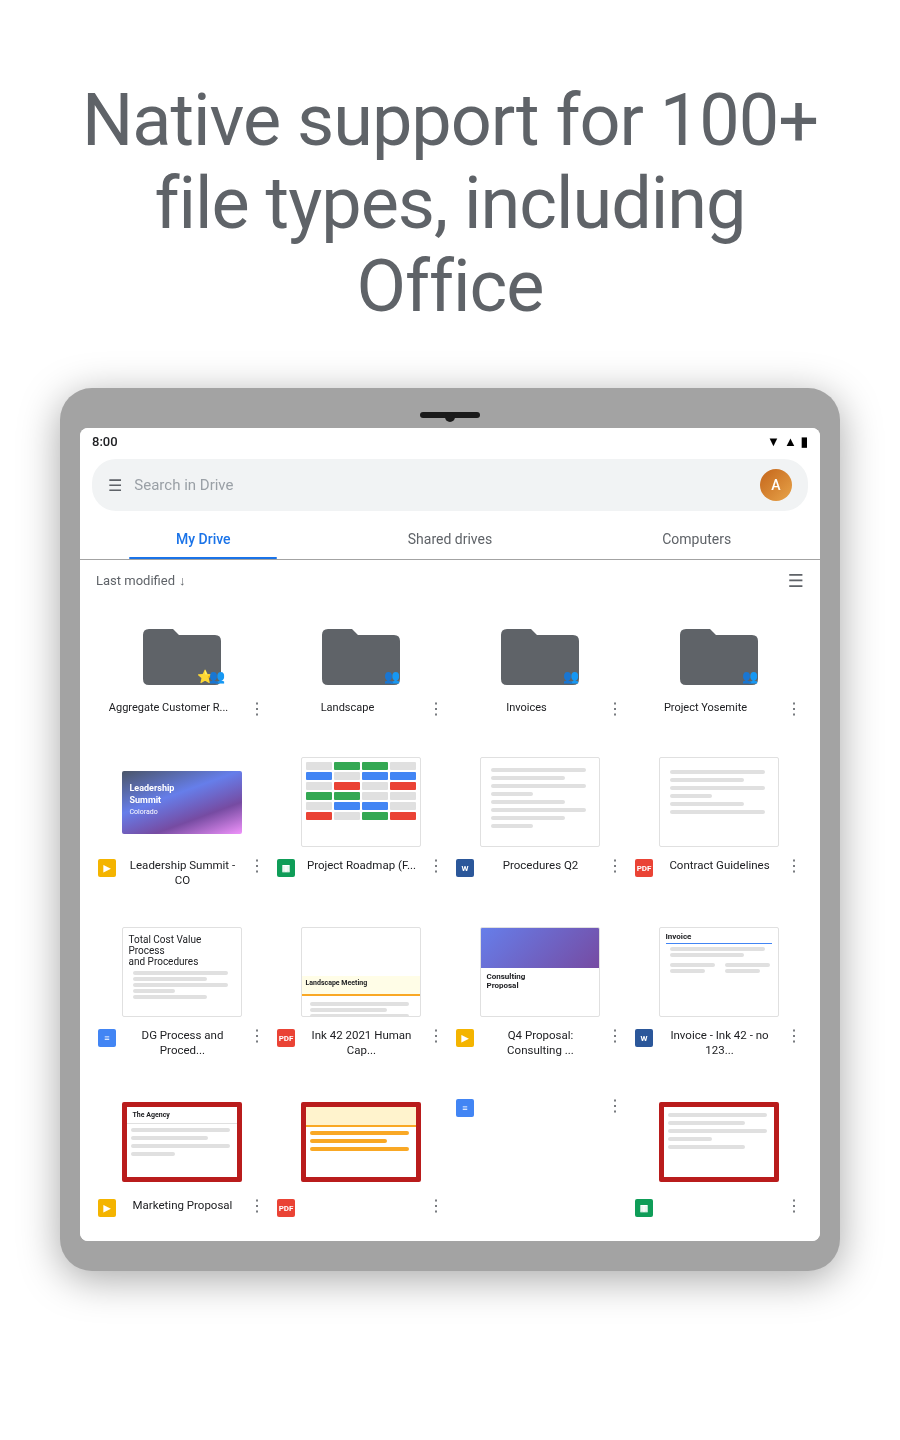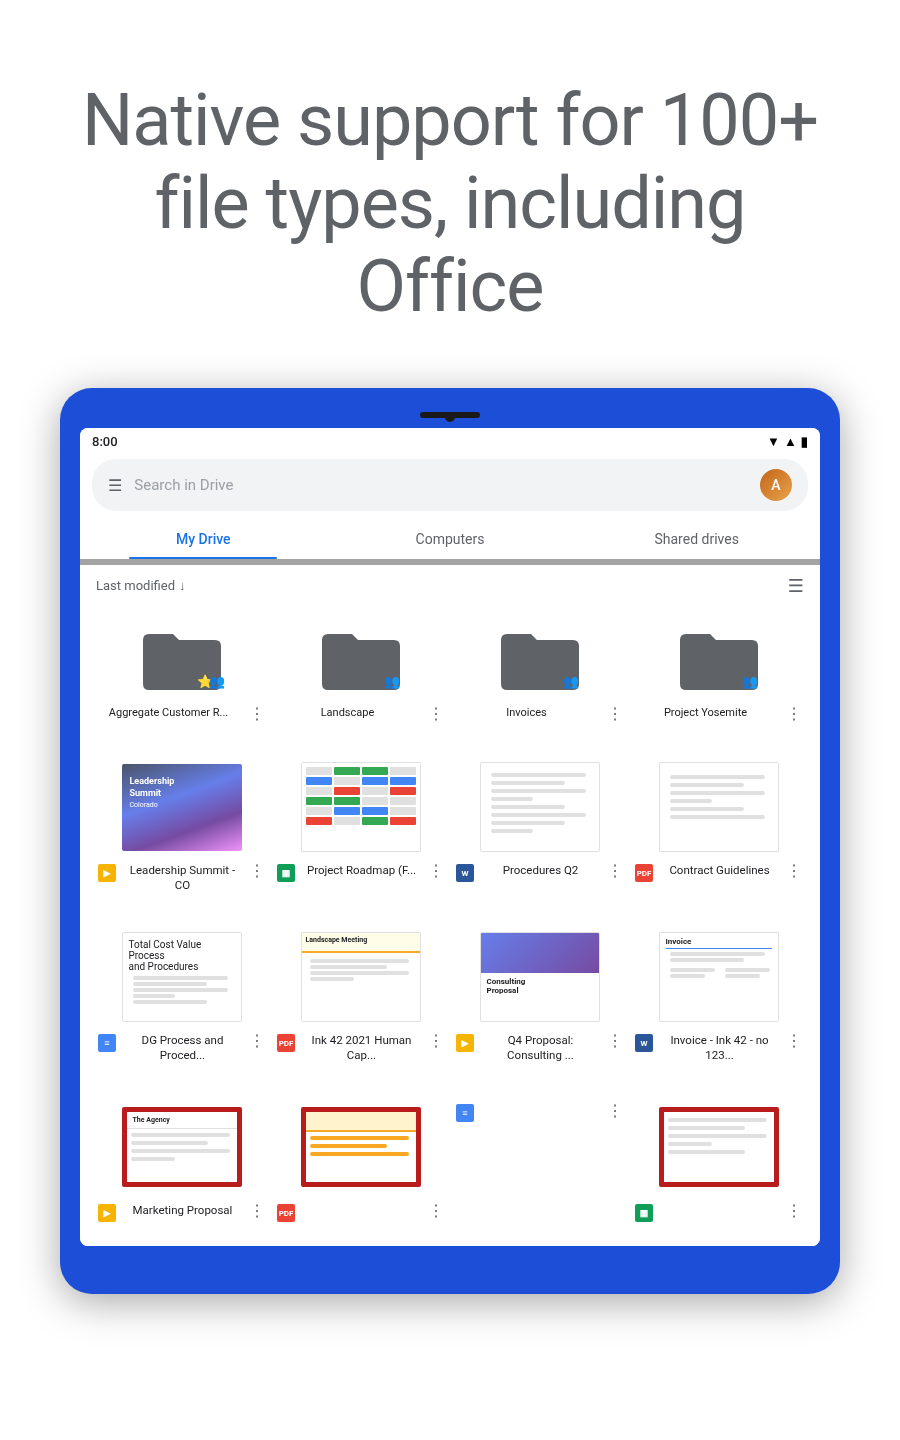--- a/index.html
+++ b/index.html
@@ -22,23 +22,23 @@
       font-weight: 400;
       color: #5f6368;
       line-height: 1.15;
       letter-spacing: -1px;
     }
 
     
     .tablet-outer {
       width: 780px;
       margin: 0 auto;
-      background: #1d4ed8;
+      background: #a3a3a3;
       border-radius: 32px;
-      padding: 24px 20px 48px 20px;
+      padding: 24px 20px 30px 20px;
       box-shadow: 0 8px 40px rgba(0,0,0,0.35);
       position: relative;
     }
     .tablet-top-bar {
       display: flex;
       justify-content: center;
       align-items: center;
       margin-bottom: 10px;
       position: relative;
     }
@@ -117,21 +117,21 @@
       align-items: center;
       justify-content: center;
       color: white;
       font-size: 14px;
       font-weight: 500;
     }
 
     
     .tabs-container {
       display: flex;
-      border-bottom: 6px solid #a3a3a3;
+      border-bottom: 1px solid #a3a3a3;
       background: #fff;
     }
     .tab {
       flex: 1;
       text-align: center;
       padding: 12px 8px;
       font-size: 14px;
       color: #5f6368;
       cursor: pointer;
       position: relative;
@@ -228,21 +228,21 @@
       border-radius: 2px;
       margin: 2px 4px;
     }
     .doc-line.short { width: 40%; }
     .doc-line.medium { width: 70%; }
     .doc-line.long { width: 90%; }
 
     
     .leadership-preview {
       width: 120px;
-      height: 87px;
+      height: 63px;
       border-radius: 2px;
       overflow: hidden;
       position: relative;
       background: linear-gradient(160deg, #4a5568 0%, #667eea 40%, #764ba2 70%, #f093fb 100%);
     }
     .leadership-text-overlay {
       position: absolute;
       top: 12px;
       left: 8px;
       color: white;
@@ -455,24 +455,24 @@
         <span class="search-placeholder">Search in Drive</span>
         <div class="avatar">A</div>
       </div>
     </div>
 
     <div class="tabs-container">
       <div class="tab active">
         <span>My Drive</span>
       </div>
       <div class="tab">
+        <span>Shared drives</span>
+      </div>
+      <div class="tab">
         <span>Computers</span>
-      </div>
-      <div class="tab">
-        <span>Shared drives</span>
       </div>
     </div>
 
     <div class="sort-bar">
       <div class="sort-label">
         <span>Last modified</span>
         <span>↓</span>
       </div>
       <span class="list-view-icon">☰</span>
     </div>
@@ -656,21 +656,21 @@
         <div class="file-name-row">
           <span class="file-type-icon docs" style="font-size:9px;">≡</span>
           <span class="file-name-text">DG Process and Proced...</span>
           <span class="more-icon">⋮</span>
         </div>
       </div>
 
       <div class="file-item">
         <div class="file-thumb">
           <div class="ink42-preview">
-            <div class="ink42-header" style="background:#fffde7; border-bottom:2px solid #f9a825; padding:3px 4px;">
+            <div class="ink42-header" style="background:#fffde7; border-bottom:2px solid #f9a825; padding:3px 4px;margin-top:48px;">
               <div style="font-size:7px; font-weight:700; color:#202124;">Landscape Meeting</div>
             </div>
             <div class="ink42-lines" style="padding:4px;">
               <div class="doc-line long"></div>
               <div class="doc-line medium"></div>
               <div class="doc-line long"></div>
               <div class="doc-line short"></div>
             </div>
           </div>
         </div>

